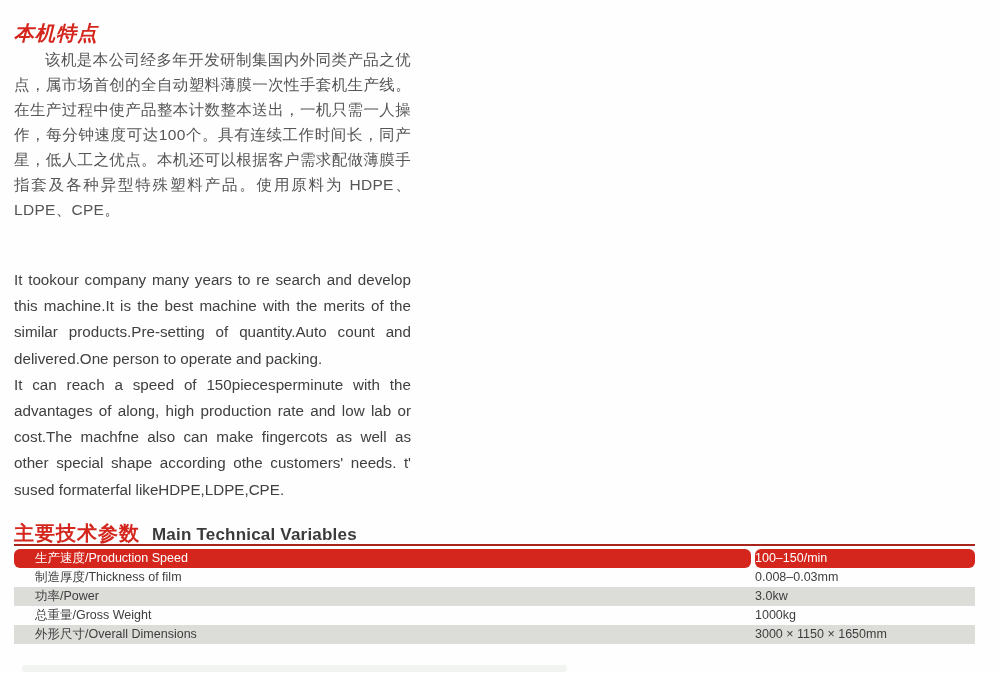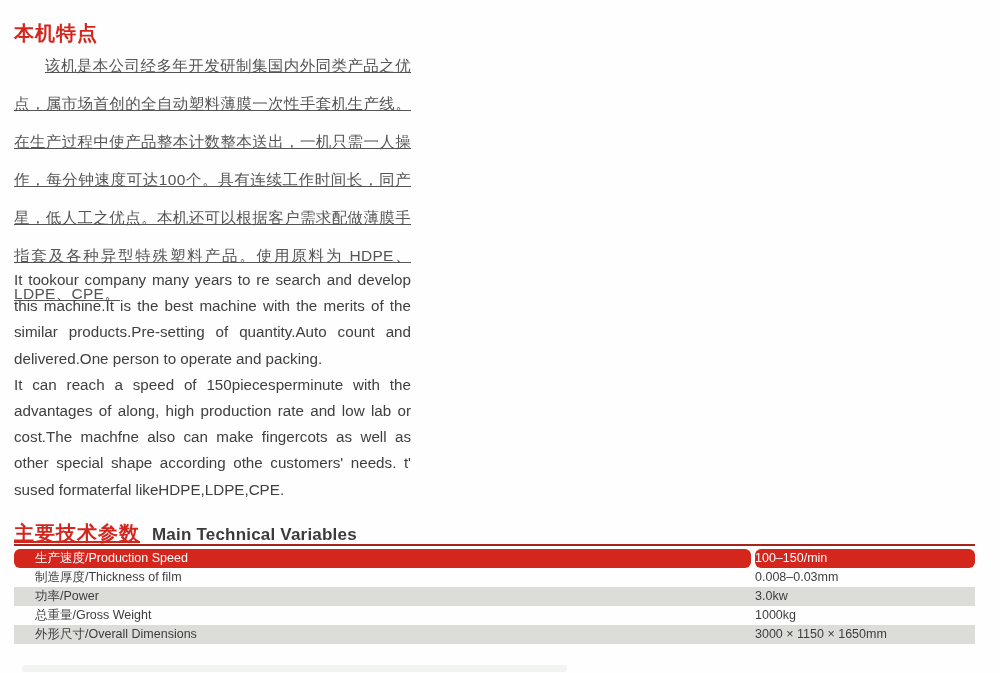--- a/index.html
+++ b/index.html
@@ -6,46 +6,47 @@
   html, body { background: #ffffff; }
   body {
     font-family: "Liberation Sans", "DejaVu Sans", sans-serif;
     width: 1000px; height: 673px; position: relative; overflow: hidden;
   }
   .page { position: relative; width: 1000px; height: 673px; background: #fefefe; }
 
   .heading-red {
     color: #d4261d;
     font-weight: bold;
+    font-style: italic;
   }
   .h-cn-1 {
     position: absolute; left: 14px; top: 20px;
     font-size: 20px; letter-spacing: 1px;
   }
   .cn-para {
     position: absolute; left: 14px; top: 47px; width: 397px;
-    font-size: 15.5px; line-height: 38px; color: #555555;
+    font-size: 15.5px; line-height: 25px; color: #555555;
     text-align: justify; text-justify: inter-ideograph;
-    text-indent: 2em; letter-spacing: 0.3px; text-decoration: underline;
+    text-indent: 2em; letter-spacing: 0.3px;
   }
   .h-en-1 {
     position: absolute; left: 14px; top: 239px;
     font-size: 21px; letter-spacing: 0.2px;
   }
   .en-col { position: absolute; left: 14px; top: 267px; width: 397px; }
   .en-para {
     font-size: 15.2px; line-height: 26.2px; color: #404040;
     text-align: justify;
   }
   .en-para + .en-para { margin-top: 0; }
 
   .h-specs {
     position: absolute; left: 14px; top: 520px; white-space: nowrap;
   }
-  .h-specs .cn { font-size: 20px; font-weight: bold; color: #d4261d; letter-spacing: 1px; text-decoration: underline; }
+  .h-specs .cn { font-size: 20px; font-weight: bold; color: #d4261d; letter-spacing: 1px; }
   .h-specs .en { font-size: 17px; font-weight: bold; color: #3b3b3b; margin-left: 12px; letter-spacing: 0.2px; }
 
   .spec-table { position: absolute; left: 14px; top: 544px; width: 961px; }
   .spec-topline { height: 2px; background: #a8251c; margin-bottom: 3px; }
   .spec-row {
     display: flex; height: 19px; align-items: center;
     font-size: 12.5px; color: #3e3e3e; line-height: 19px;
   }
   .spec-row .c1 {
     width: 737px; padding-left: 21px; margin-right: 4px;

